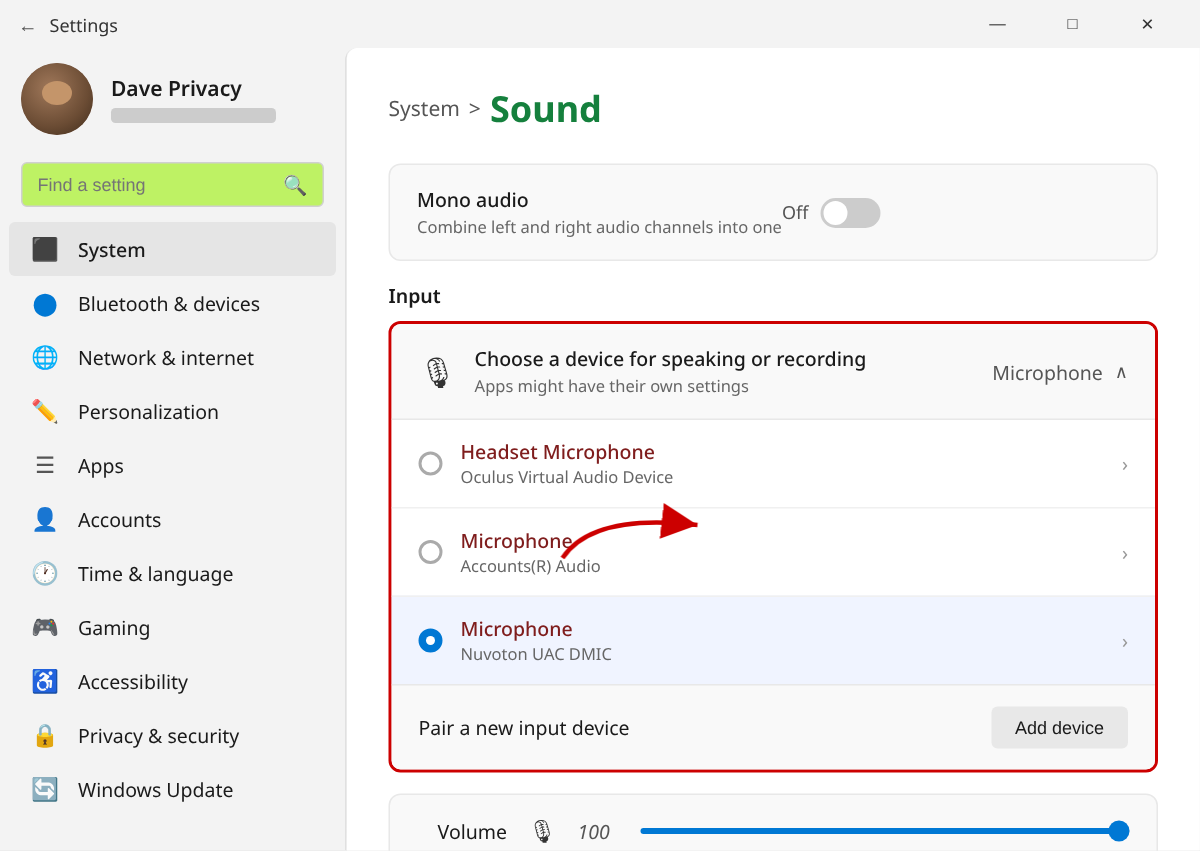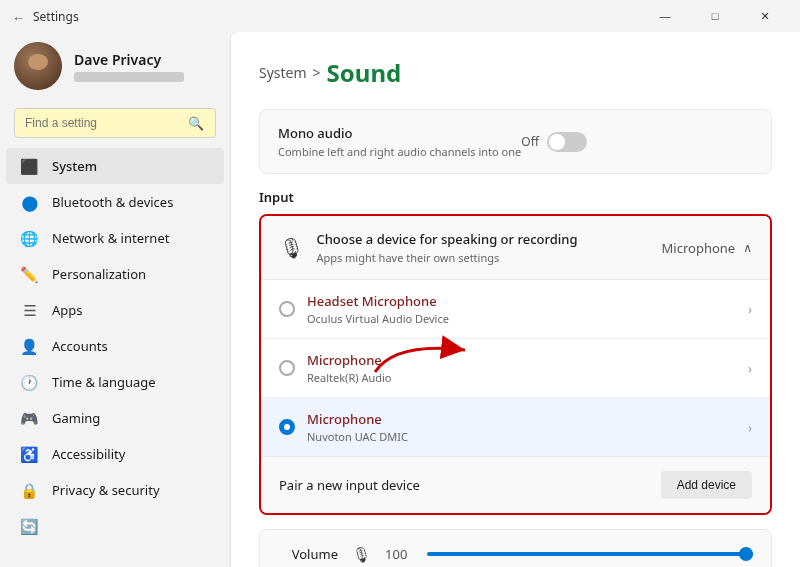--- a/index.html
+++ b/index.html
@@ -108,21 +108,21 @@
       background: #ccc;
       height: 10px;
       width: 110px;
       border-radius: 3px;
       margin-top: 3px;
     }
     .search-box {
       margin: 4px 14px 10px;
       display: flex;
       align-items: center;
-      background: #fef9c3;
+      background: #bef264;
       border: 1px solid #d0d0d0;
       border-radius: 4px;
       padding: 5px 10px;
       gap: 8px;
     }
     .search-box input {
       border: none;
       outline: none;
       font-size: 12px;
       color: #555;
@@ -393,20 +393,21 @@
       text-align: right;
     }
     .volume-mic-icon {
       font-size: 15px;
       color: #333;
     }
     .volume-number {
       font-size: 13px;
       color: #555;
       min-width: 28px;
+      font-style: italic;
     }
     .slider-wrap {
       flex: 1;
       display: flex;
       align-items: center;
     }
     .slider-track {
       width: 100%;
       height: 4px;
       background: linear-gradient(to right, #0078d4 0%, #0078d4 100%, #ccc 100%);
@@ -506,20 +507,21 @@
     <div class="nav-item">
       <span class="nav-icon accessibility">♿</span>
       <span>Accessibility</span>
     </div>
     <div class="nav-item">
       <span class="nav-icon privacy">🔒</span>
       <span>Privacy &amp; security</span>
     </div>
     <div class="nav-item">
       <span class="nav-icon update">🔄</span>
+      <span>Windows Update</span>
     </div>
   </div>
 
   <div class="main-wrapper">
 
     <div class="arrow-annotation">
       <svg width="120" height="60" viewBox="0 0 120 60">
         <defs>
           <marker id="arrowhead" markerWidth="8" markerHeight="8" refX="8" refY="4" orient="auto">
             <polygon points="0 0, 8 4, 0 8" fill="#cc0000"></polygon>
@@ -577,21 +579,21 @@
             </div>
           </div>
           <span class="chevron-right">›</span>
         </div>
 
         <div class="device-row">
           <div class="device-row-left">
             <div class="radio-btn"></div>
             <div>
               <div class="device-name">Microphone</div>
-              <div class="device-sub">Realtek(R) Audio</div>
+              <div class="device-sub">Accounts(R) Audio</div>
             </div>
           </div>
           <span class="chevron-right">›</span>
         </div>
 
         <div class="device-row" style="background:#f0f4ff;">
           <div class="device-row-left">
             <div class="radio-btn selected"></div>
             <div>
               <div class="device-name">Microphone</div>

